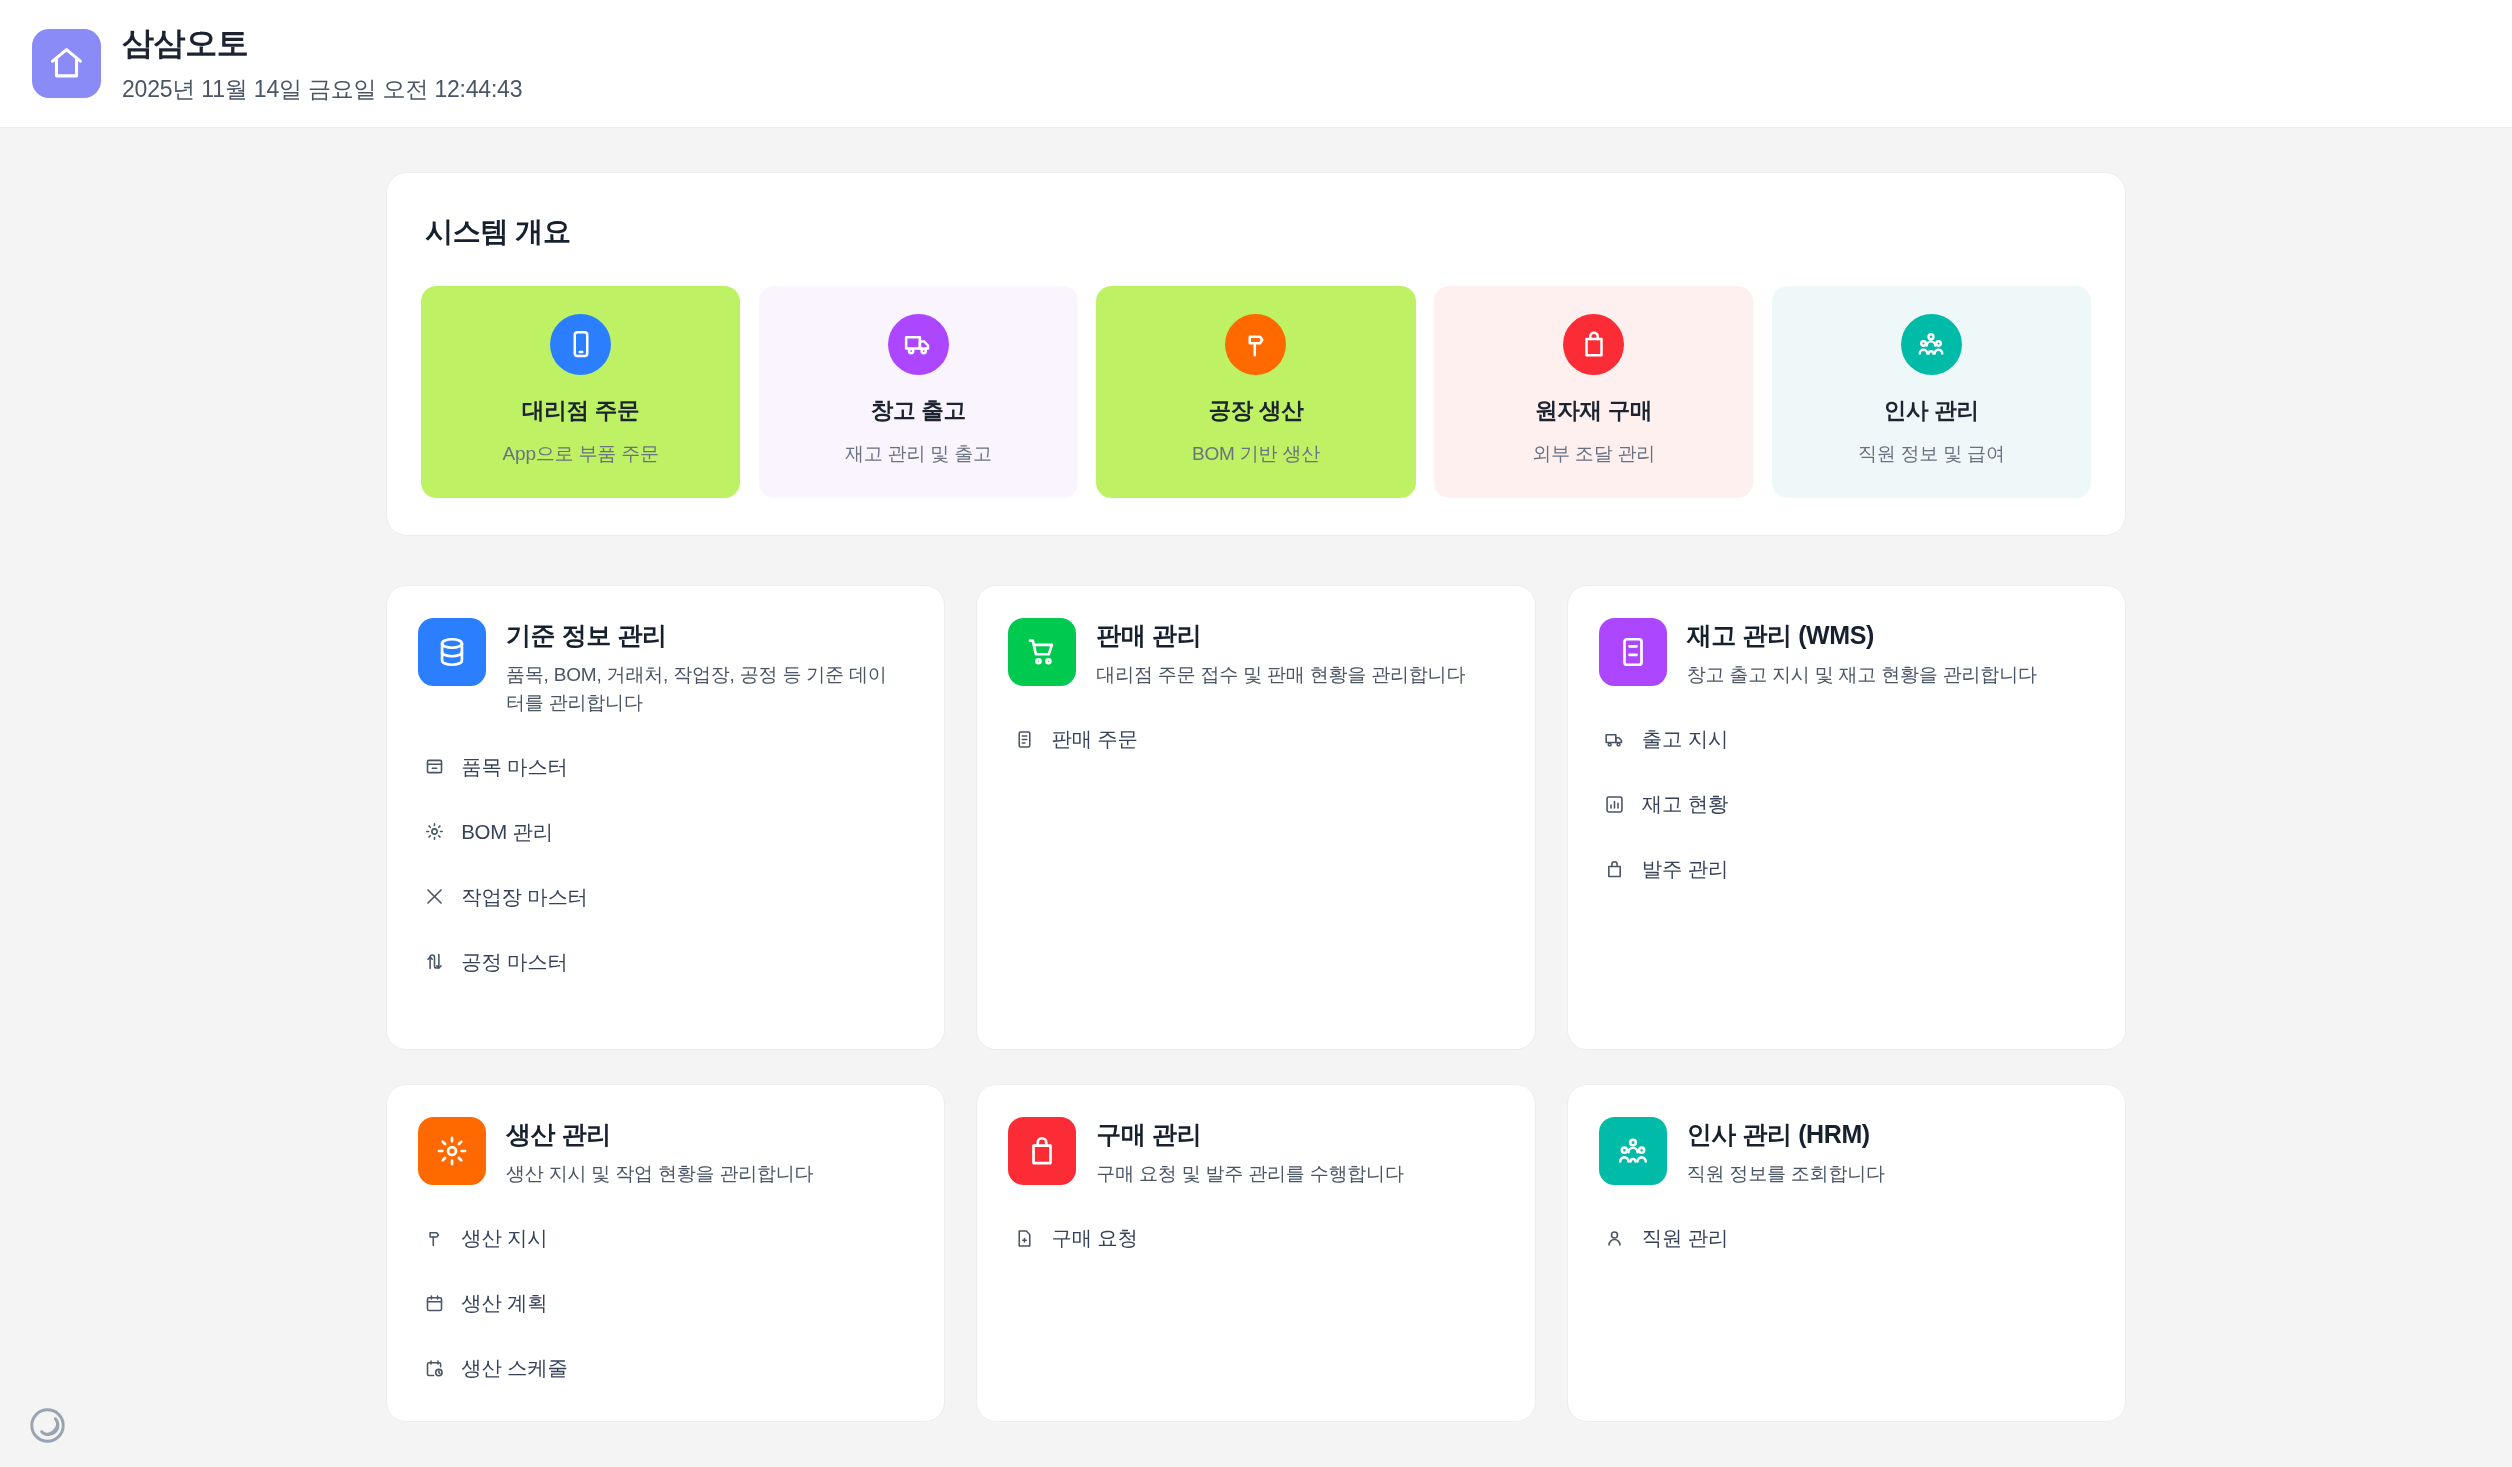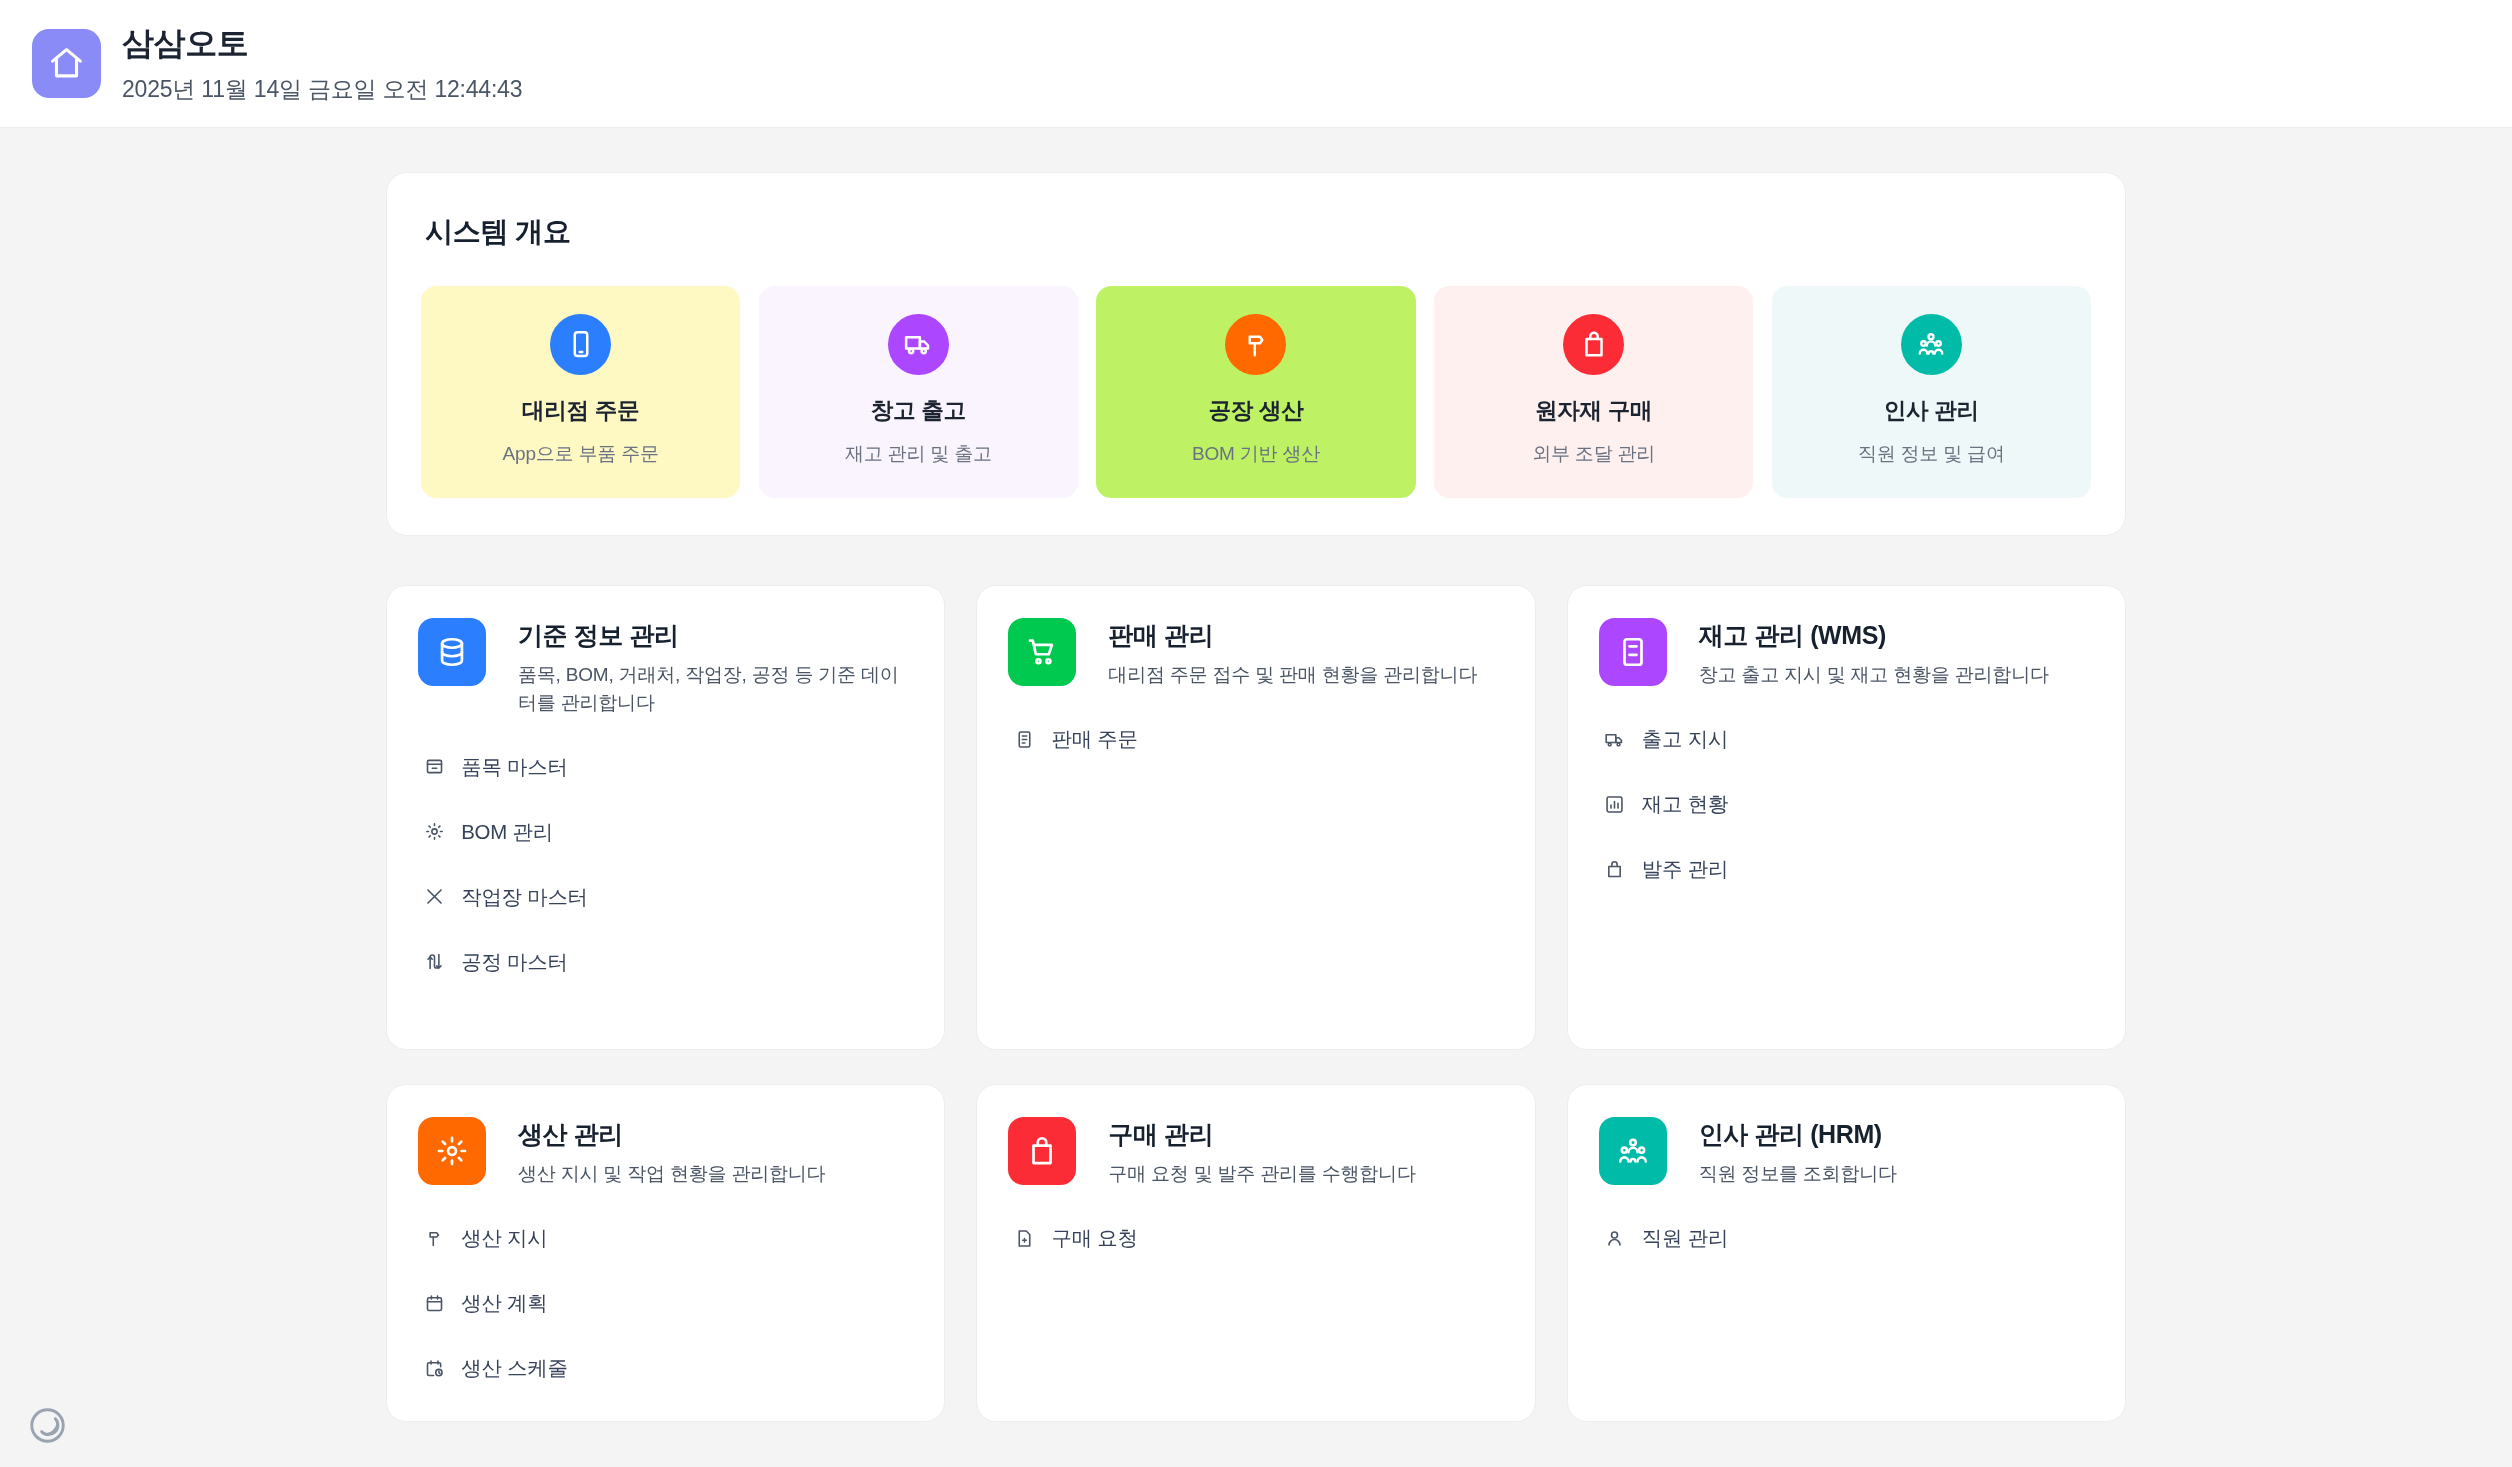--- a/index.html
+++ b/index.html
@@ -97,21 +97,21 @@
   }
   .module {
     background: #ffffff;
     border: 1.4px solid #ededef;
     border-radius: 20px;
     padding: 32px 31px 28px 31px;
     min-height: 0;
   }
   .module.tall { min-height: 465px; }
   .module.short { min-height: 338px; }
-  .mod-head { display: flex; gap: 32px; align-items: flex-start; margin-bottom: 14px; }
+  .mod-head { display: flex; gap: 20px; align-items: flex-start; margin-bottom: 14px; }
   .mod-icon {
     width: 68px; height: 68px; border-radius: 15.5px;
     display: flex; align-items: center; justify-content: center;
     flex: 0 0 auto;
   }
   .mod-headtext { padding-top: 1.4px; }
   .mod-title {
     font-size: 25px; font-weight: 700; color: #16202e;
     letter-spacing: -0.4px; margin-bottom: 8.5px;
   }
@@ -168,21 +168,21 @@
 
 </div>
 
 <div class="page">
   <div class="wrap">
 
     <section class="overview-card">
       <div class="overview-title">시스템 개요</div>
       <div class="tiles">
 
-        <div class="tile" style="background:#fef9c3">
+        <div class="tile" style="background:#bef264">
           <div class="tile-icon" style="background:#2b7fff">
             <svg width="30" height="30" viewBox="0 0 24 24" fill="none" stroke="#fff" stroke-width="2" stroke-linecap="round" stroke-linejoin="round">
               <rect x="7" y="2.5" width="10" height="19" rx="2.2"></rect>
                 <path d="M11 18.3h2"></path>
             </svg>
           </div>
           <div class="tile-label">대리점 주문</div>
           <div class="tile-sub">App으로 부품 주문</div>
         </div>
 

